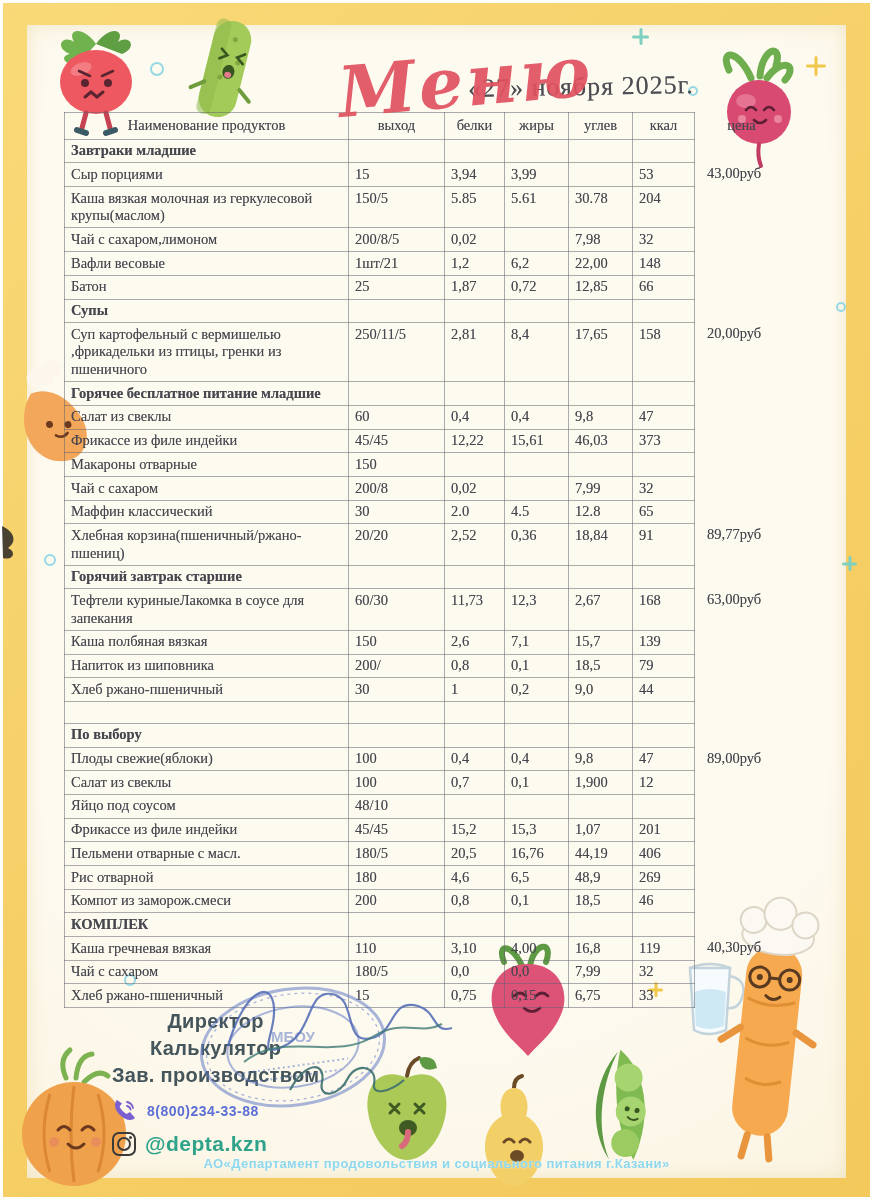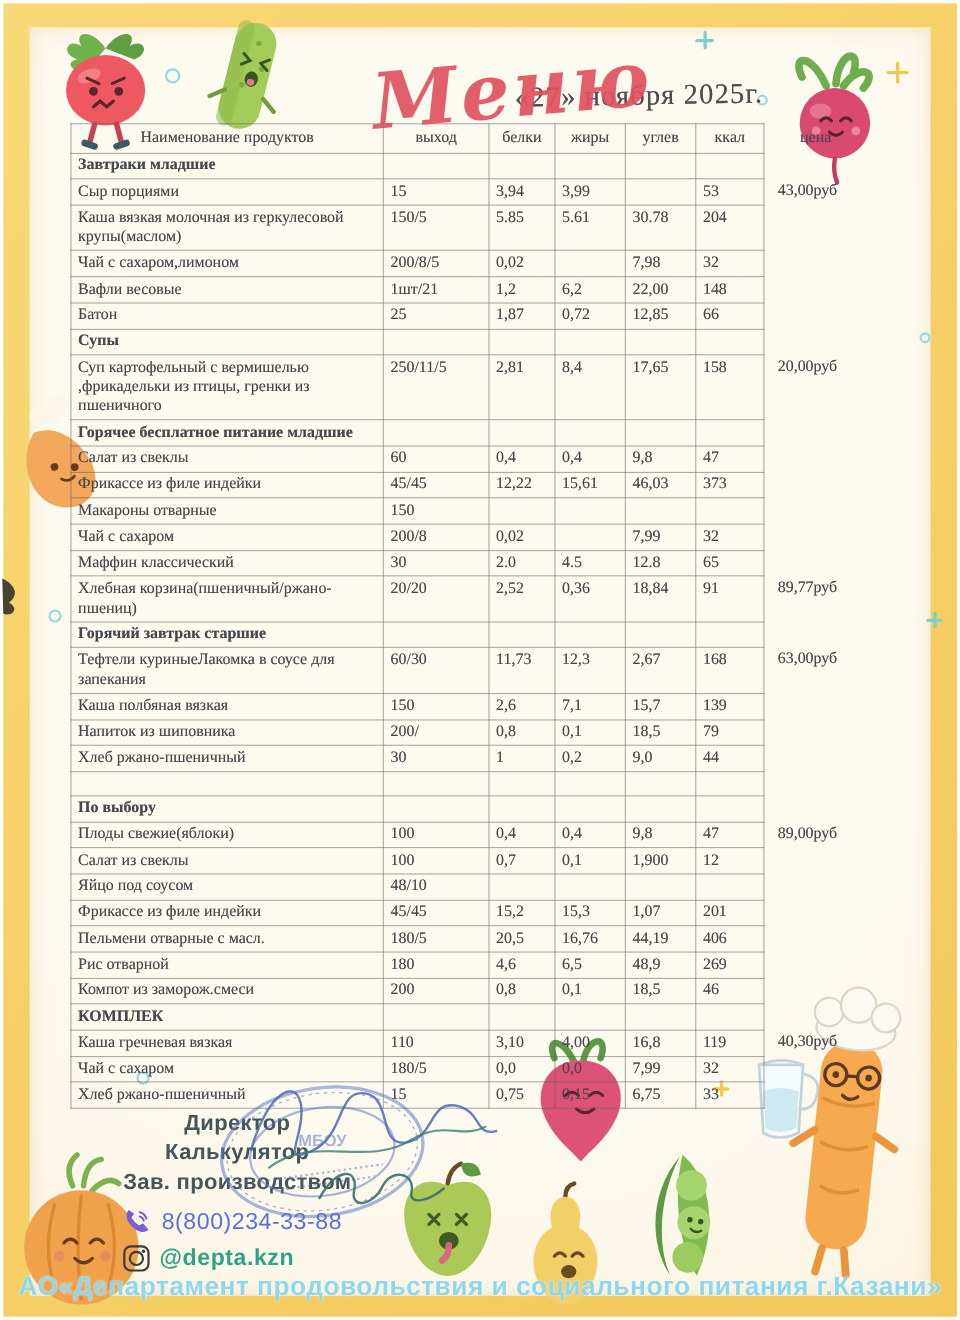--- a/index.html
+++ b/index.html
@@ -51,43 +51,43 @@
 
   .sig-block { position: absolute; left: 112px; top: 1008px; z-index: 5; }
   .sig-label {
     font-family: "Liberation Sans", sans-serif; font-weight: 700;
     color: #44555b; font-size: 20px; line-height: 27px; letter-spacing: .3px; text-align: center;
   }
   .contact-row { position: absolute; z-index: 5; display: flex; align-items: center; gap: 9px; }
   .phone-row { left: 112px; top: 1098px; }
   .insta-row { left: 112px; top: 1132px; }
   .phone-text {
-    font-family: "Liberation Sans", sans-serif; font-weight: 400;
-    font-size: 21px; color: #5b6fd6; letter-spacing: .5px;
+    font-family: "Liberation Sans", sans-serif; font-weight: 700;
+    font-size: 14px; color: #5b6fd6; letter-spacing: .5px;
   }
   .insta-text {
     font-family: "Liberation Sans", sans-serif; font-weight: 700;
     font-size: 21px; color: #2fa38a; letter-spacing: .5px;
   }
   .insta-icon {
     width: 24px; height: 24px; border: 2.5px solid #3b3b3b; border-radius: 7px; position: relative;
   }
   .insta-icon::before {
     content: ""; position: absolute; left: 50%; top: 50%; width: 10px; height: 10px;
     border: 2.2px solid #3b3b3b; border-radius: 50%; transform: translate(-50%,-50%);
   }
   .insta-icon::after {
     content: ""; position: absolute; right: 2px; top: 2px; width: 3px; height: 3px;
     background: #3b3b3b; border-radius: 50%;
   }
   .org-line {
     position: absolute; left: 0; right: 0; top: 1156px; z-index: 5;
     text-align: center;
     font-family: "Liberation Sans", sans-serif; font-weight: 700;
-    font-size: 24px; color: #8ed7ec; letter-spacing: .4px;
+    font-size: 13px; color: #8ed7ec; letter-spacing: .4px;
     text-shadow: 0 0 2px rgba(255,255,255,.85);
   }
 
   .ring { position: absolute; z-index: 2; border: 2.5px solid #96d8e4; border-radius: 50%; }
   .plus { position: absolute; z-index: 2; color: #7fd0c0; }
   .plus.yellow { color: #f2c84b; }
   .plus::before {
     content: ""; position: absolute; left: 50%; top: 0; bottom: 0; width: 3px;
     transform: translateX(-50%); background: currentColor; border-radius: 2px;
   }

